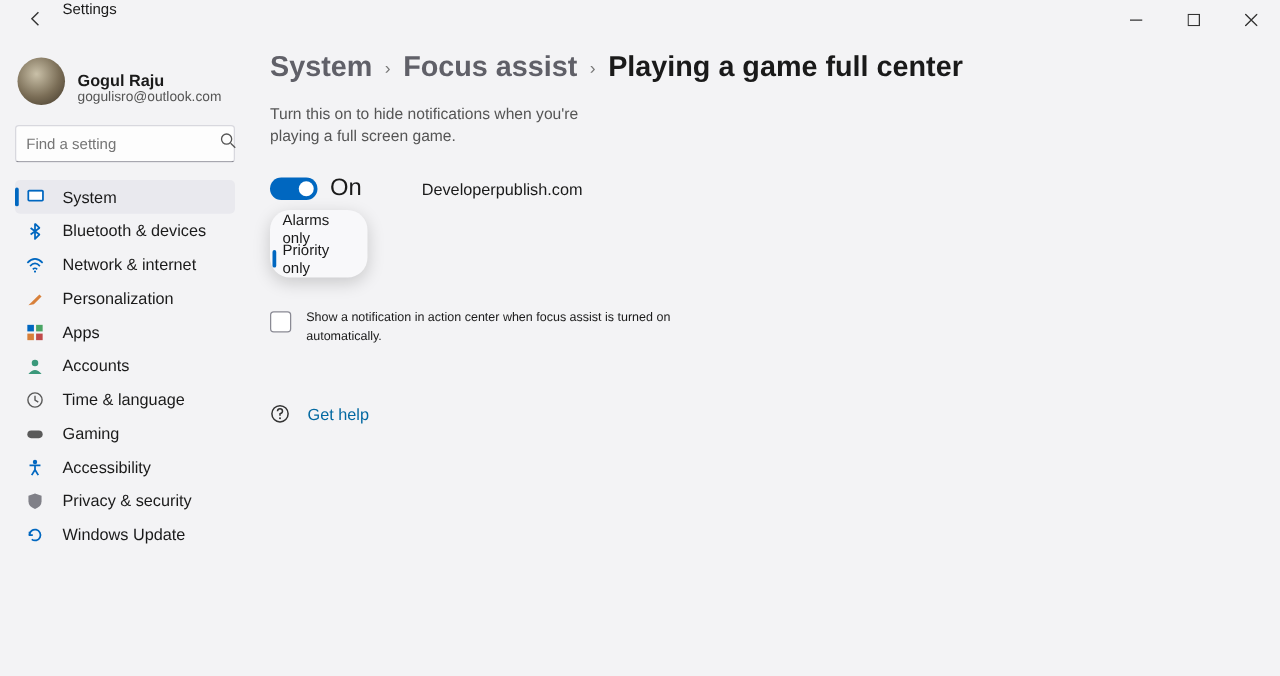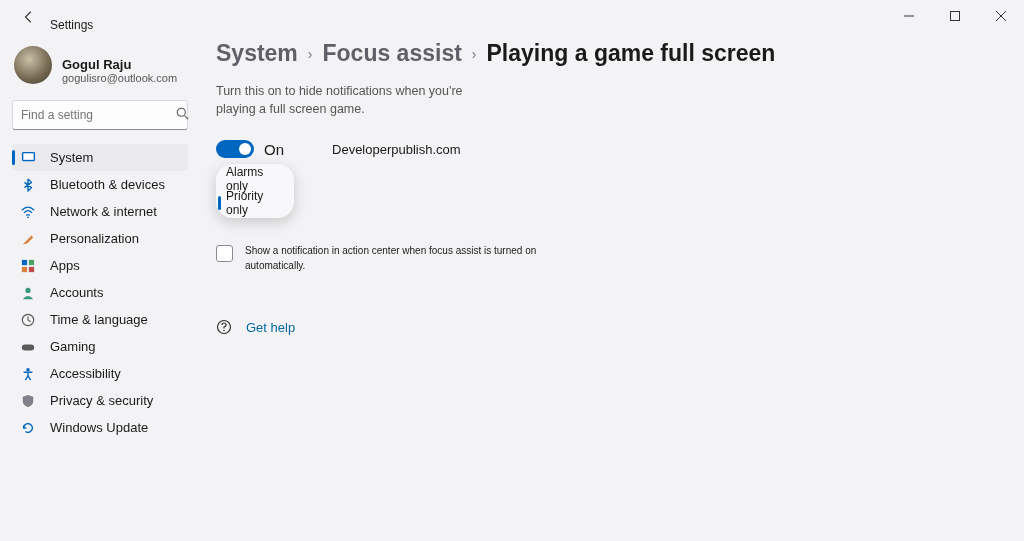--- a/index.html
+++ b/index.html
@@ -1,19 +1,19 @@
 <!DOCTYPE html>
 <html><head>
 <meta charset="utf-8">
 <style>
   * { box-sizing: border-box; margin: 0; padding: 0; font-family: "Segoe UI", Arial, sans-serif; }
   body { width: 1024px; height: 541px; background: #f3f3f5; color: #1a1a1a; overflow: hidden; position: relative; }
 
   
-  .titlebar { height: 32px; display: flex; align-items: flex-end; padding-left: 14px; }
+  .titlebar { height: 32px; display: flex; align-items: flex-start; padding-left: 14px; }
   .back-btn { width: 30px; height: 30px; display: flex; align-items: center; justify-content: center; color: #333; cursor: pointer; }
   .title-text { font-size: 12px; margin-left: 6px; }
   .win-controls { margin-left: auto; display: flex; }
   .win-btn { width: 46px; height: 32px; display: flex; align-items: center; justify-content: center; color: #333; }
   .win-btn svg { width: 10px; height: 10px; }
 
   
   .sidebar { position: absolute; left: 0; top: 32px; width: 200px; padding: 4px 0 0 0; }
   .profile { display: flex; align-items: flex-end; padding: 10px 14px 16px 14px; }
   .avatar { width: 38px; height: 38px; border-radius: 50%; background: radial-gradient(circle at 40% 35%, #c9c0a8 0%, #7a6d56 55%, #3e3528 100%); flex: 0 0 auto; }
@@ -37,21 +37,21 @@
   .breadcrumbs { display: flex; align-items: center; gap: 10px; font-size: 23px; font-weight: 600; color: #606068; }
   .breadcrumbs .crumb.current { color: #1a1a1a; }
   .breadcrumbs .chev { color: #777; font-size: 14px; font-weight: 400; }
   .bc-link { cursor: pointer; }
 
   .desc { margin-top: 16px; font-size: 12.5px; color: #555; max-width: 280px; line-height: 1.4; }
 
   .toggle-row { margin-top: 22px; display: flex; align-items: center; }
   .toggle { width: 38px; height: 18px; border-radius: 10px; background: #0067c0; position: relative; cursor: pointer; }
   .toggle .knob { position: absolute; right: 3px; top: 3px; width: 12px; height: 12px; border-radius: 50%; background: #fff; }
-  .toggle-label { font-size: 15px; margin-left: 10px; }
+  .toggle-label { font-size: 19px; margin-left: 10px; }
   .watermark { font-size: 13px; margin-left: 48px; color: #1a1a1a; }
 
   .dropdown { margin-top: 6px; width: 78px; background: #f8f8fa; border-radius: 16px; box-shadow: 0 4px 14px rgba(0,0,0,0.18); padding: 3px 0; }
   .dd-item { height: 24px; display: flex; align-items: center; padding: 0 10px; font-size: 12px; cursor: pointer; position: relative; }
   .dd-item.selected::before { content: ""; position: absolute; left: 2px; top: 5px; bottom: 5px; width: 2.5px; border-radius: 2px; background: #0067c0; }
 
   .checkbox-row { margin-top: 26px; display: flex; align-items: flex-start; max-width: 340px; }
   .checkbox { width: 17px; height: 17px; border: 1px solid #8a8a94; border-radius: 3px; background: #fff; flex: 0 0 auto; margin-top: 1px; cursor: pointer; }
   .checkbox-label { margin-left: 12px; font-size: 10px; line-height: 1.45; color: #1a1a1a; }
 
@@ -209,21 +209,21 @@
     </div>
   </div>
 </div>
 
 <div class="main">
   <div class="breadcrumbs">
     <span class="crumb bc-link">System</span>
     <span class="chev">›</span>
     <span class="crumb bc-link">Focus assist</span>
     <span class="chev">›</span>
-    <span class="crumb current">Playing a game full screen</span>
+    <span class="crumb current">Playing a game full center</span>
   </div>
 
   <div class="desc">Turn this on to hide notifications when you're playing a full screen game.</div>
 
   <div class="toggle-row">
     <div class="toggle">
         <div class="knob"></div>
       </div>
     <div class="toggle-label">On</div>
     <div class="watermark">Developerpublish.com</div>

